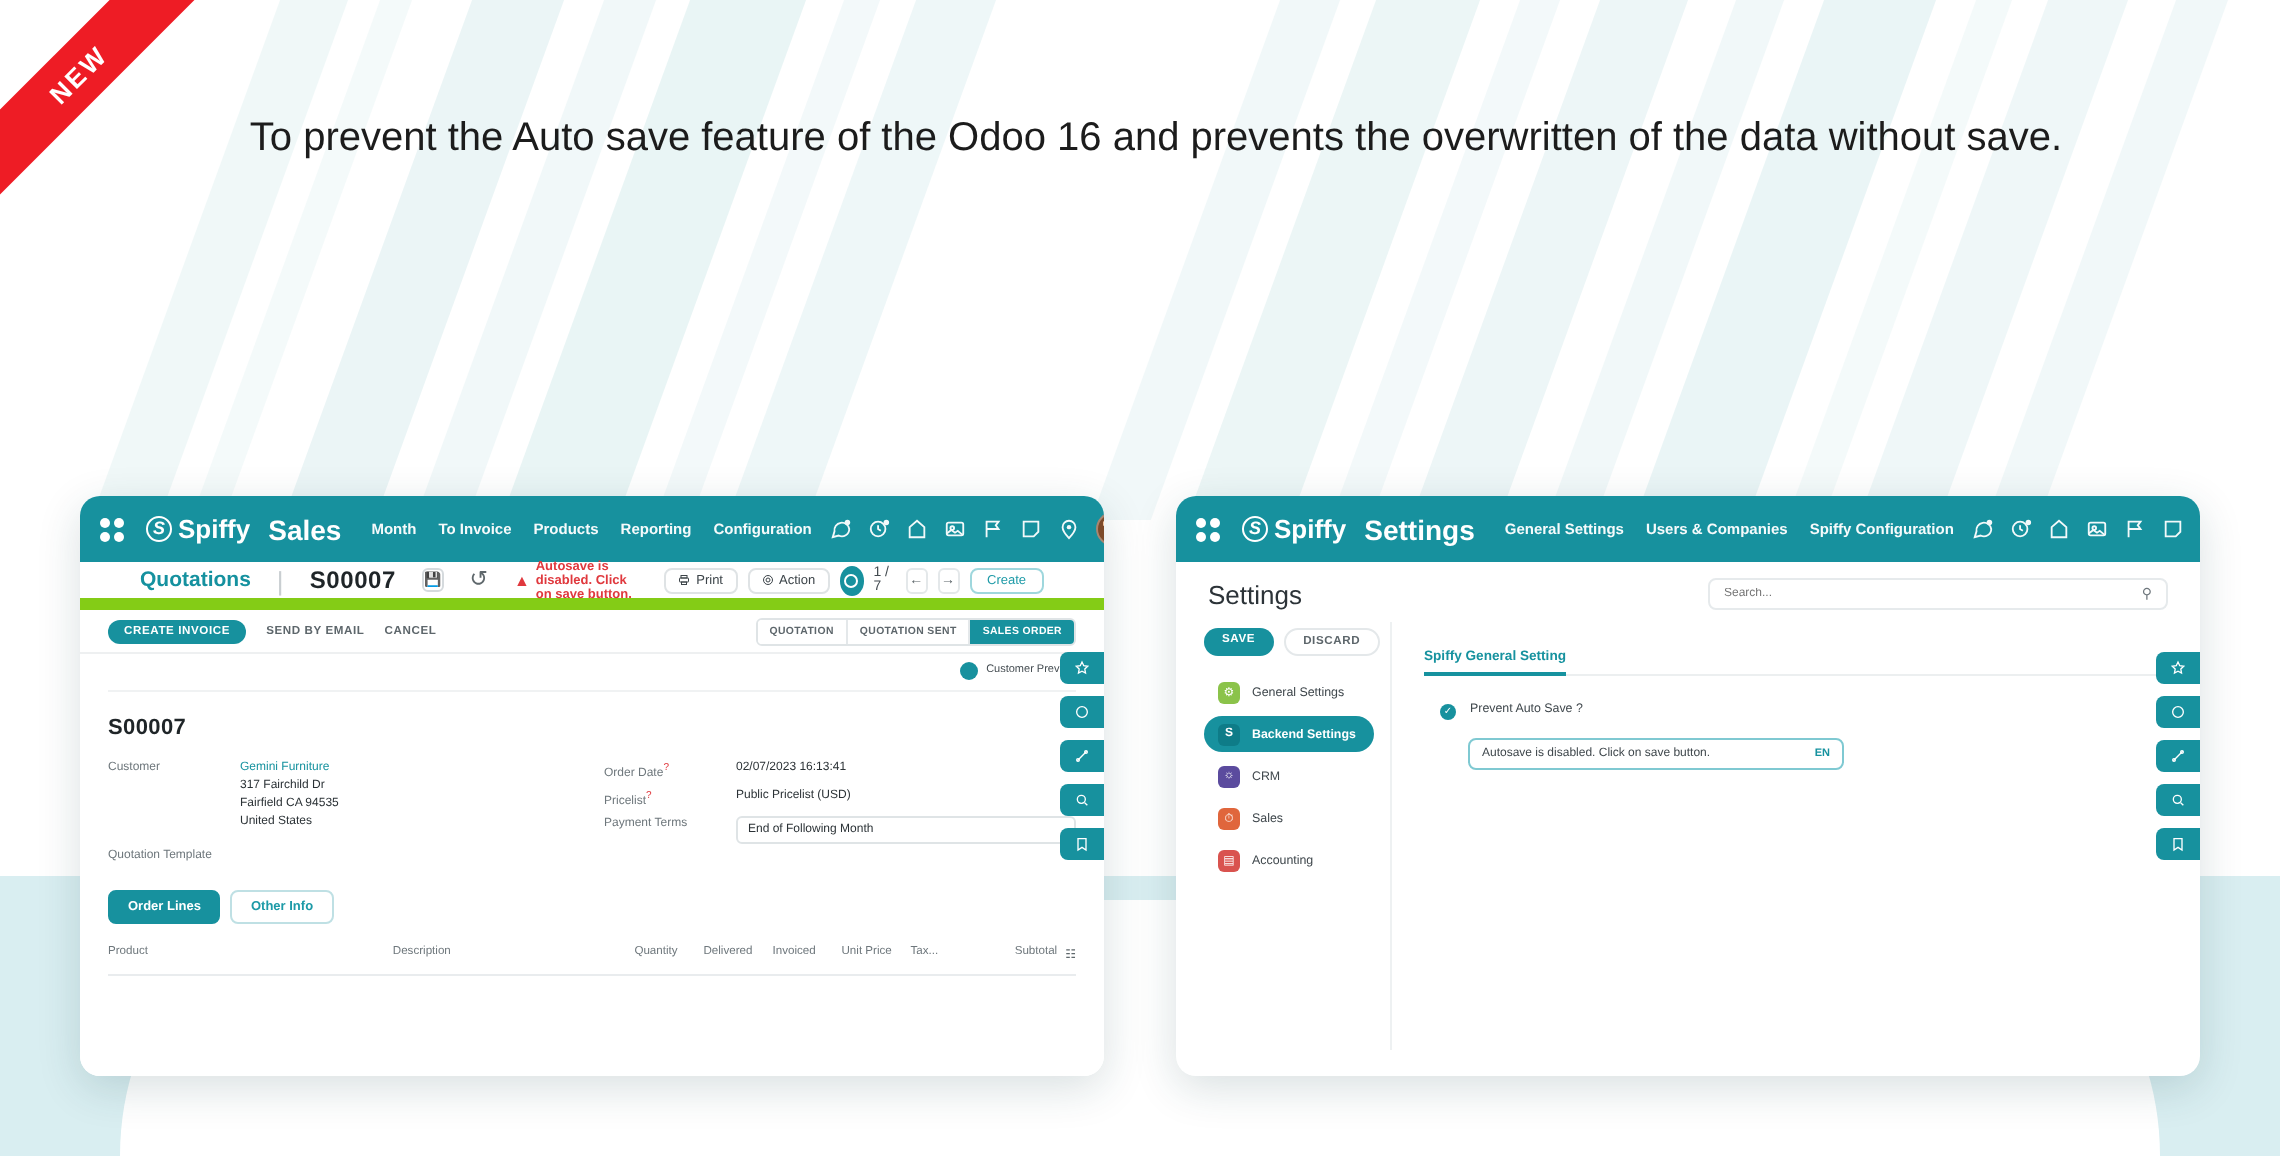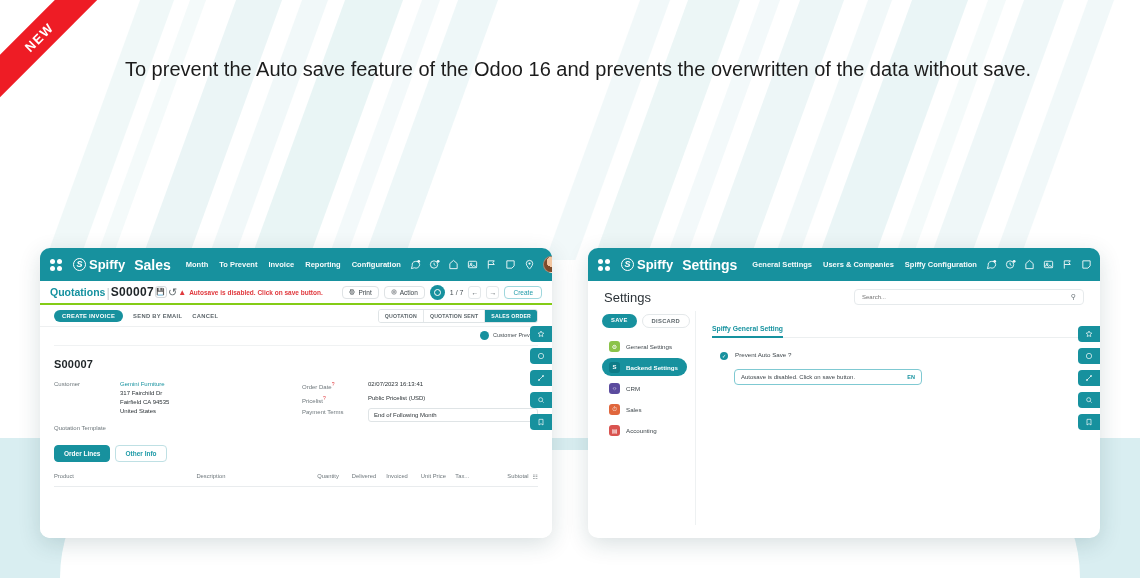--- a/index.html
+++ b/index.html
@@ -82,22 +82,22 @@
   .nav-right { margin-left: auto; display: flex; align-items: center; gap: 8px; }
   .nav-ico { width: 11px; height: 11px; display:block; opacity:.95; }
   .avatar {
     width: 17px; height: 17px; border-radius: 50%;
     background: radial-gradient(circle at 50% 32%, #f3c6a1 0 38%, #7d4a2a 39% 100%);
     border: 1.5px solid #ffffff55;
   }
 
   
   .cbar {
-    height: 24px; display: flex; align-items: center; gap: 1px;
-    padding: 0 10px; background: #fff; border-bottom: 2px solid #84cc16;
+    height: 24px; display: flex; align-items: center; gap: 13px;
+    padding: 0 30px; background: #fff; border-bottom: 6px solid #84cc16;
   }
   .crumb { color: #15919f; font-size: 10.5px; font-weight: bold; }
   .crumb-sep { color: #c9ced1; font-size: 13px; }
   .crumb-cur { color: #1f2528; font-size: 12px; font-weight: bold; letter-spacing: .3px; }
   .mini-btn {
     width: 12px; height: 12px; border: 1px solid #d5dadd; border-radius: 3px;
     display:flex; align-items:center; justify-content:center; color:#6b7478; font-size:7px; background:#fff;
   }
   .undo-ico { color: #5f686c; font-size: 11px; line-height: 1; }
   .warn { display: flex; align-items: center; gap: 3px; color: #e0393e; font-size: 6.5px; font-weight: bold; }
@@ -292,22 +292,22 @@
           <i></i>
           <i></i>
         </div>
       <div class="brand">
         <span class="brand-mark">S</span>
         <span>Spiffy</span>
       </div>
       <div class="app-name">Sales</div>
       <div class="nav-links">
         <span>Month</span>
-        <span>To Prevent</span>
-        <span>Invoice</span>
+        <span>To Invoice</span>
+        <span>Products</span>
         <span>Reporting</span>
         <span>Configuration</span>
       </div>
       <div class="nav-right">
         <svg class="nav-ico" viewBox="0 0 24 24" fill="none" stroke="#fff" stroke-width="2">
             <path d="M21 12a8 8 0 0 1-11.6 7.1L3 21l1.9-6.4A8 8 0 1 1 21 12z"></path>
             <circle cx="19" cy="5" r="3" fill="#fff" stroke="none"></circle>
           </svg>
         <svg class="nav-ico" viewBox="0 0 24 24" fill="none" stroke="#fff" stroke-width="2">
             <circle cx="11" cy="12" r="8"></circle>

